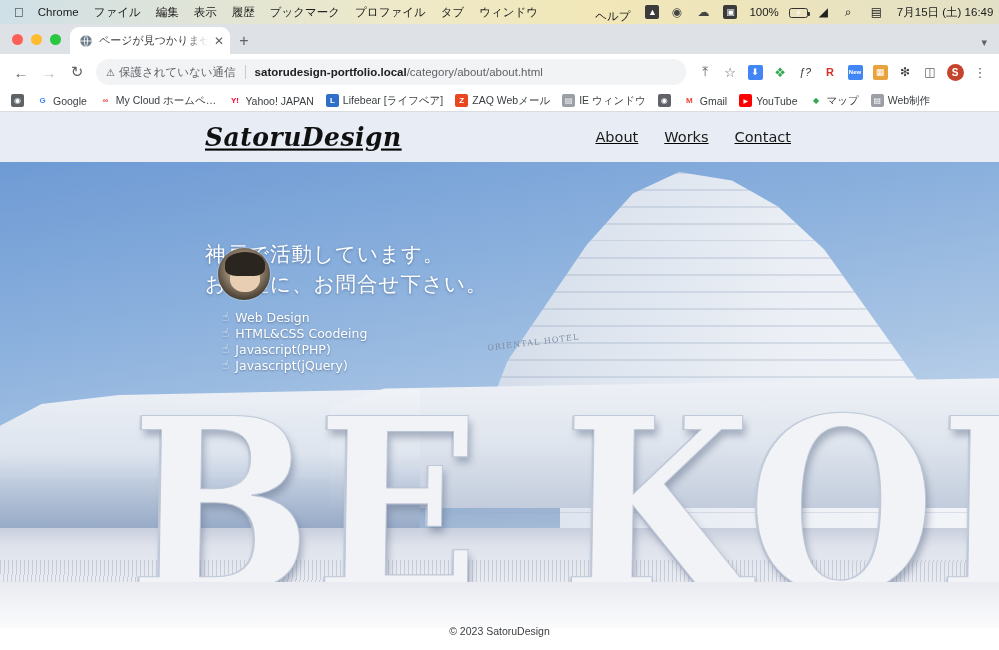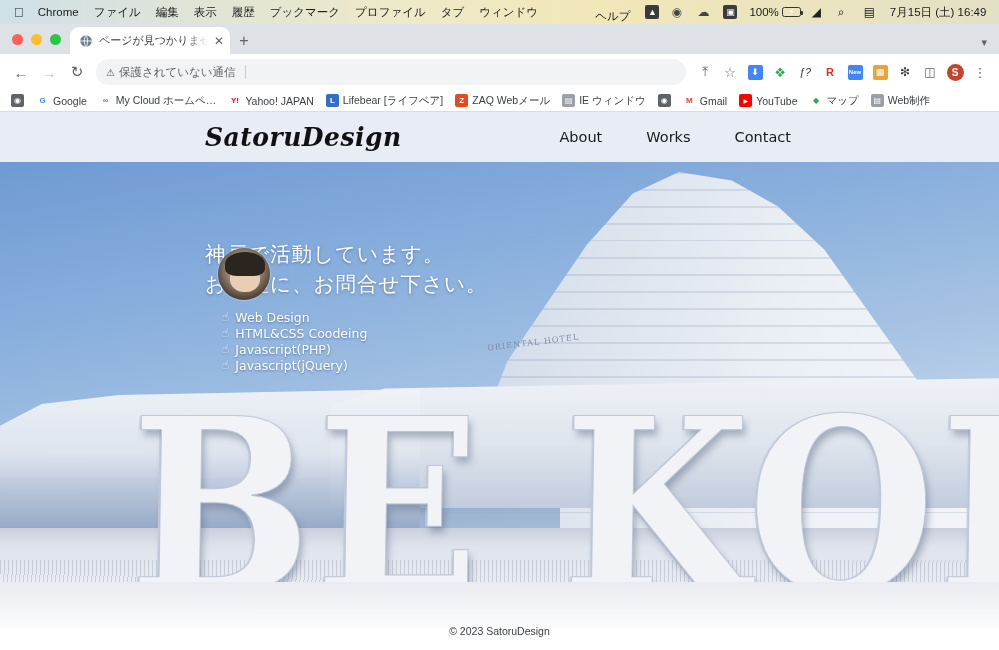--- a/index.html
+++ b/index.html
@@ -19,21 +19,21 @@
     padding: 0 8px;
     position: relative;
   }
   .macbar .apple { font-size: 13px; margin: 0 14px 0 6px; line-height: 1; }
   .macbar .mi { margin-right: 15px; white-space: nowrap; }
   .macbar .mi.bold { font-weight: normal; }
   .macbar .right { margin-left: auto; display: flex; align-items: center; gap: 11px; padding-right: 4px;}
   .macbar .right .mi { margin-right: 4px; }
   .tray-ico { width: 15px; height: 15px; display: inline-block; position: relative; }
   .tray-sq { width: 14px; height: 14px; border-radius: 2px; background: #3b3b3b; display:flex; align-items:center; justify-content:center; color:#fff; font-size:9px;}
-  .batt { display:flex; align-items:center; gap:3px; font-size: 11.5px;}
+  .batt { display:flex; align-items:flex-end; gap:10px; font-size: 11.5px;}
   .batt-body { width: 19px; height: 10px; border: 1.2px solid #333; border-radius: 2.5px; position: relative; padding:1px;}
   .batt-fill { height: 100%; width: 100%; background: #3a9e3a; border-radius: 1px; }
   .batt-body:after{content:"";position:absolute;right:-3px;top:3px;width:2px;height:4px;background:#333;border-radius:0 1px 1px 0;}
   .batt-bolt{position:absolute;left:50%;top:50%;transform:translate(-50%,-50%);color:#fff;font-size:9px;line-height:1;}
 
   
   .chrome { width: 999px; height: 626px; background: #dee1e6; position: relative; }
 
   .tabstrip {
     height: 30px; display: flex; align-items: flex-end;
@@ -89,26 +89,26 @@
     border-bottom: 1px solid #dadce0; overflow: hidden;
   }
   .bm { display: flex; align-items: center; gap: 4px; padding: 2px 5px; border-radius: 4px; white-space: nowrap; }
   .bmico { width: 13px; height: 13px; flex: 0 0 13px; border-radius: 2px; display:flex;align-items:center;justify-content:center;font-size:8px;color:#fff;line-height:1;font-weight:bold;}
 
   
   .page { width: 999px; height: 538px; position: relative; overflow: hidden; background: #fff; }
 
   .site-header {
     height: 50px; background: #e7ecf5; display: flex; align-items: center;
-    justify-content: space-between; padding: 0 208px 0 205px;
+    justify-content: space-between; padding: 0 208px 0 205px; text-decoration: underline;
   }
   .logo { font-size: 25px; color: #111; letter-spacing: .5px; white-space: nowrap;
           font-family: "DejaVu Serif", serif; font-style: italic; font-weight: bold;
           transform: scaleY(1.05); }
-  .sitenav { display: flex; gap: 44px; font-size: 14.5px; color: #1a1a1a;
+  .sitenav { display: flex; gap: 26px; font-size: 14.5px; color: #1a1a1a;
              font-family: "DejaVu Sans", sans-serif; }
   .sitenav span { white-space: nowrap; }
 
   .hero { position: relative; height: 466px; overflow: hidden; }
   .sky {
     position: absolute; inset: 0;
     background: linear-gradient(170deg,#6e9ad4 0%,#8ab0dd 28%,#a8c4e4 52%,#c3d6ec 70%,#dbe6f2 86%,#eef2f7 100%);
   }
   
   .hotel {
@@ -253,20 +253,21 @@
   <div class="toolbar">
     <span class="navbtn">←</span>
     <span class="navbtn fwd">→</span>
     <span class="navbtn">↻</span>
     <div class="omnibox">
       <span class="warn">
         <span class="tri">⚠</span>
         <span>保護されていない通信</span>
       </span>
       <span class="sep"></span>
+      <span class="url"><b>satorudesign-portfolio.local</b><span>/category/about/about.html</span></span>
     </div>
     <div class="tbicons">
       <span class="tbicon" style="font-size:13px;">⤒</span>
       <span class="tbicon" style="font-size:13px;">☆</span>
       <span class="tbicon">
           <span class="ext" style="background:#4285f4;">⬇</span>
         </span>
       <span class="tbicon" style="font-size:13px;color:#34a853;">❖</span>
       <span class="tbicon" style="font-style:italic;font-size:11px;color:#3c4043;">ƒ?</span>
       <span class="tbicon" style="font-size:11px;color:#d93025;font-weight:bold;">R</span>

